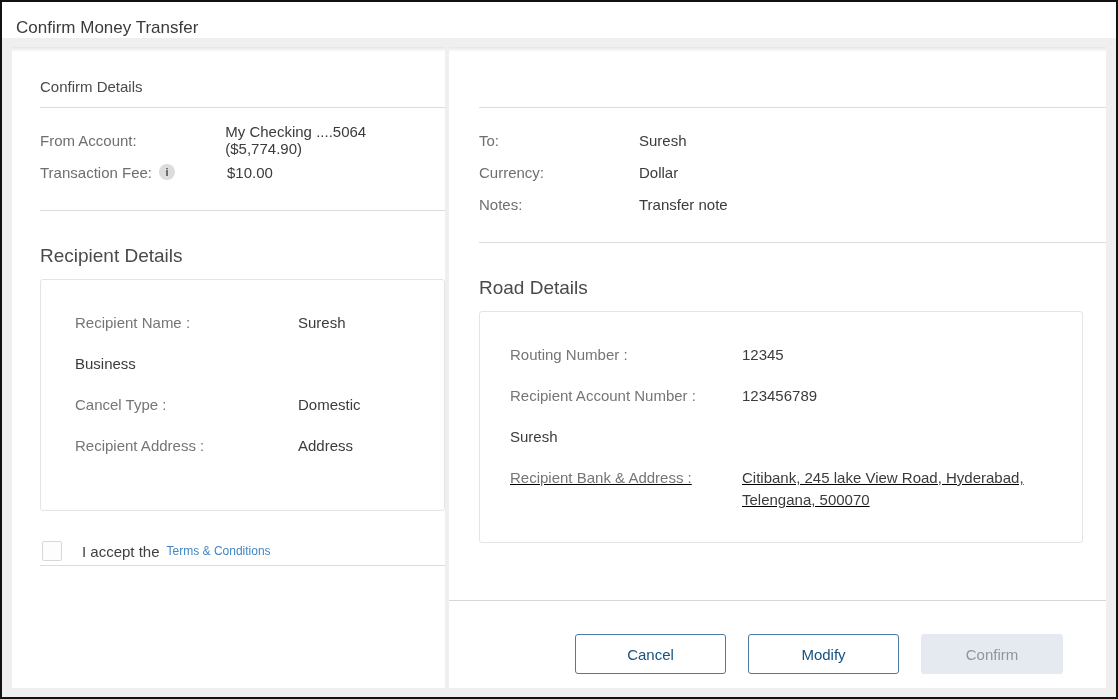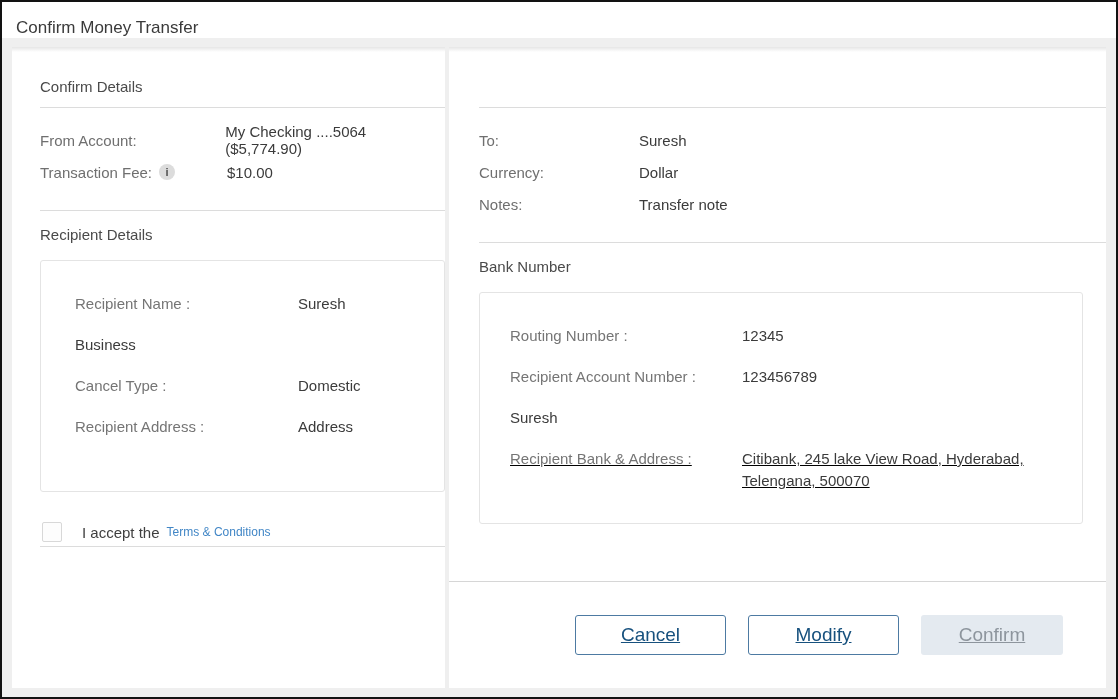--- a/index.html
+++ b/index.html
@@ -33,21 +33,21 @@
   .divider.mid        { margin-top: 22px; }
   .divider.left-bottom  { margin-top: 0; }
   .divider.right-bottom { margin-top: 57px; margin-left: -30px; border-color: #d6d6d6; }
 
   .kv-group { padding-top: 16px; }
   .kv-row   { height: 32px; display: flex; align-items: center; font-size: 15px; }
   .kv-label { width: 187px; color: #6f6f6f; display: flex; align-items: center; }
   .panel.right .kv-label { width: 160px; }
   .kv-value { color: #3b3b3b; }
 
-  .heading2 { margin-top: 15px; font-size: 15px; color: #4a4a4a; height: 17px; }
+  .heading2 { margin-top: 34px; font-size: 19px; color: #4a4a4a; height: 17px; }
 
   .detail-box {
     margin-top: 17px; height: 232px;
     border: 1px solid #e4e4e4; border-radius: 3px;
     box-sizing: border-box; padding: 22px 0 0 34px;
   }
   .panel.right .detail-box { margin-right: 23px; padding-left: 30px; }
   .box-row   { min-height: 41px; display: flex; align-items: center; font-size: 15px; }
   .box-label { width: 223px; color: #757575; }
   .panel.right .box-label { width: 232px; }
@@ -69,23 +69,23 @@
   .checkbox {
     width: 20px; height: 20px; box-sizing: border-box;
     border: 1px solid #d8d8d8; border-radius: 2px; background: #fdfdfd;
     margin-left: 2px; cursor: pointer;
   }
   .terms-text { margin-left: 20px; font-size: 15px; color: #3f3f3f; }
   .terms-link { margin-left: 7px; font-size: 12px; color: #4186c6; cursor: pointer; text-decoration: none; }
 
   .buttons-row { margin-top: 33px; display: flex; justify-content: flex-end; gap: 22px; padding-right: 43px; }
   .btn {
-    height: 40px; border-radius: 3px; font-size: 19px;
+    height: 40px; border-radius: 3px; font-size: 15px;
     display: flex; align-items: center; justify-content: center;
-    box-sizing: border-box; cursor: pointer; user-select: none; text-decoration: underline;
+    box-sizing: border-box; cursor: pointer; user-select: none;
   }
   .btn.outline  { width: 151px; background: #ffffff; border: 1px solid #4d7aa2; color: #17517e; }
   .btn.disabled { width: 142px; background: #e4eaf0; border: none; color: #8d959d; cursor: default; }
 </style>
 </head>
 <body>
 
 <div class="titlebar">
   <span>Confirm Money Transfer</span>
 </div>
@@ -163,21 +163,21 @@
       <div class="kv-row">
         <span class="kv-label">
             <span>Notes:</span>
           </span>
         <span class="kv-value">Transfer note</span>
       </div>
     </div>
 
     <div class="divider mid"></div>
 
-    <div class="heading2">Bank Number</div>
+    <div class="heading2">Road Details</div>
 
     <div class="detail-box">
       <div class="box-row">
         <span class="box-label">Routing Number :</span>
         <span class="box-value">12345</span>
       </div>
       <div class="box-row">
         <span class="box-label">Recipient Account Number :</span>
         <span class="box-value">123456789</span>
       </div>

